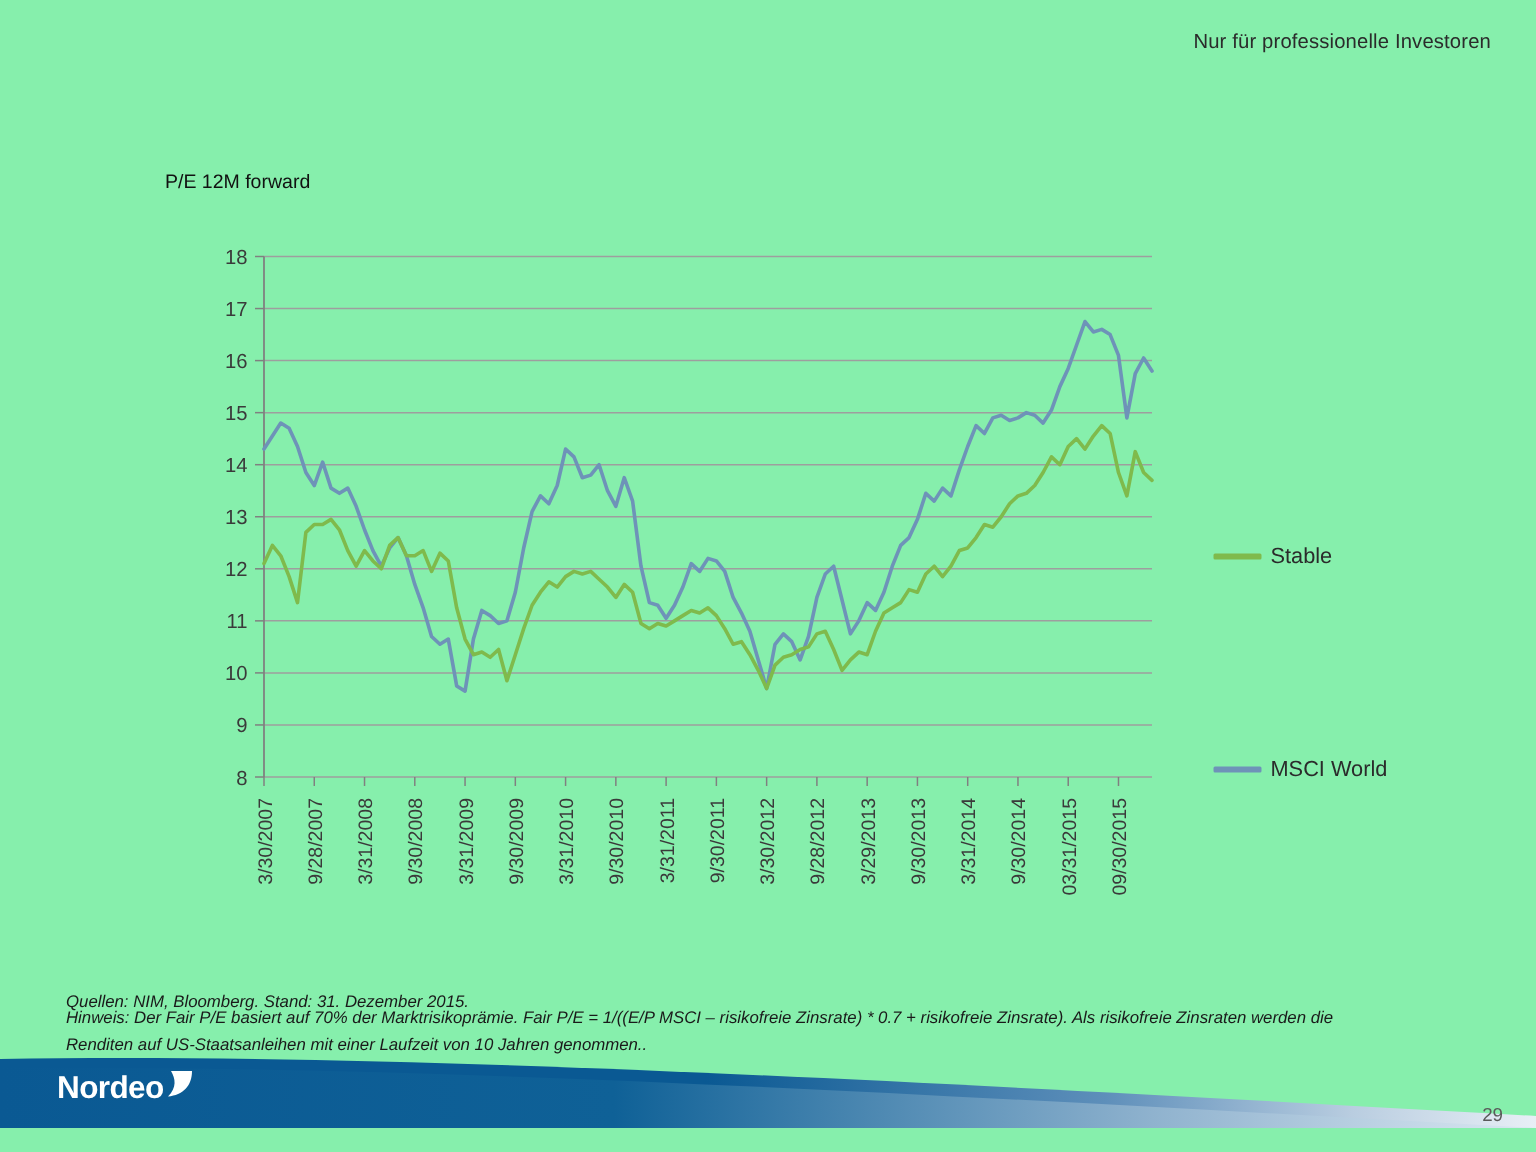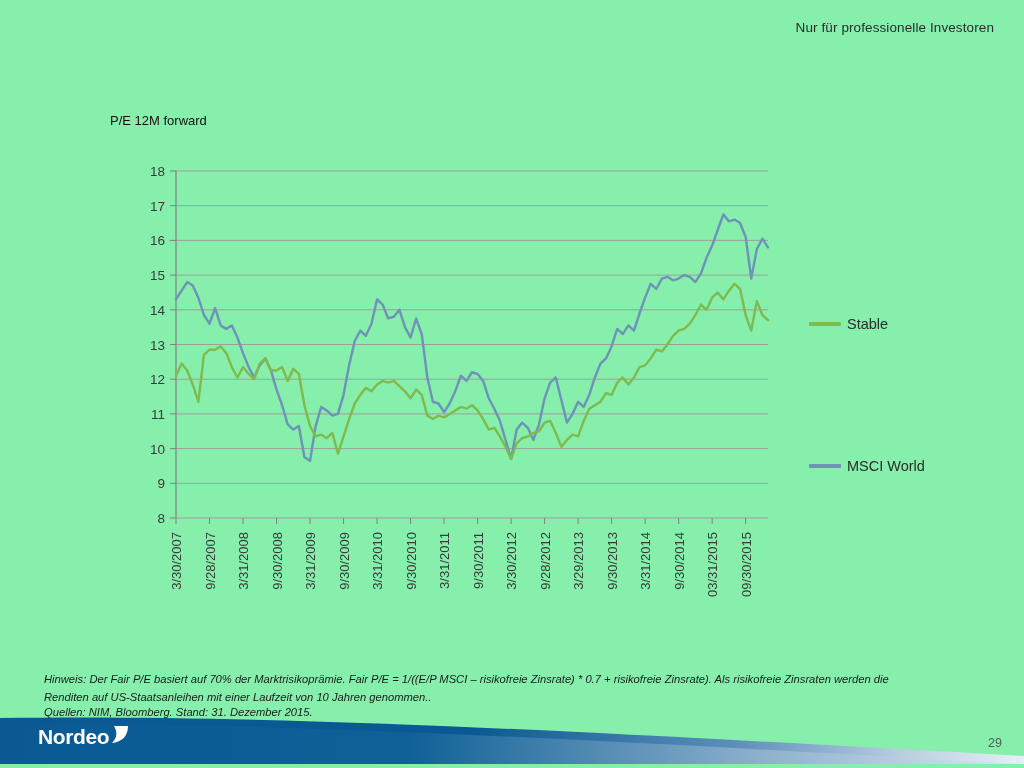--- a/index.html
+++ b/index.html
@@ -63,20 +63,21 @@
 
   
   .legend-item {
     position: absolute;
     display: flex;
     align-items: center;
     gap: 6px;
     font-size: 14.5px;
     color: #2b2b2b;
     white-space: nowrap;
+    margin-top: 47px;
   }
   .legend-stable { left: 809px; top: 316px; }
   .legend-msci   { left: 809px; top: 458px; }
   .legend-swatch {
     display: inline-block;
     width: 32px;
     height: 4px;
     border-radius: 1px;
   }
 
@@ -84,27 +85,27 @@
   .footnote {
     position: absolute;
     left: 44px;
     font-style: italic;
     font-size: 11.2px;
     line-height: 1.58;
     color: #1a1a1a;
     width: 890px;
   }
   .footnote-note { top: 648px; margin-top: 23px; }
-  .footnote-src  { top: 704px; font-style: italic; }
+  .footnote-src  { top: 660px; font-style: italic; }
 
   
   .banner {
     position: absolute;
     left: 0;
-    bottom: 4px;
+    bottom: 16px;
     width: 1024px;
     height: 62px;
     overflow: hidden;
   }
   .banner svg { display: block; }
 
   .page-number {
     position: absolute;
     right: 22px;
     bottom: 18px;

